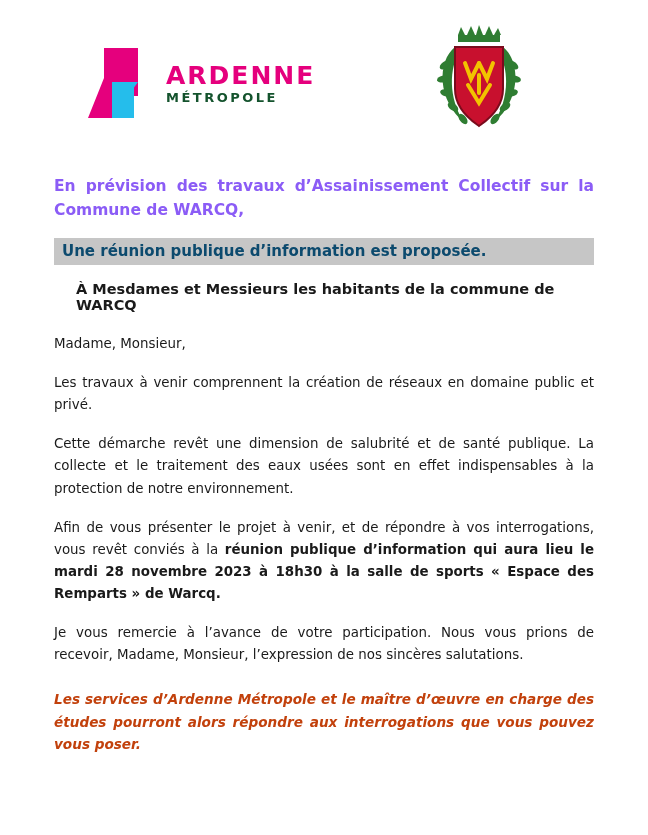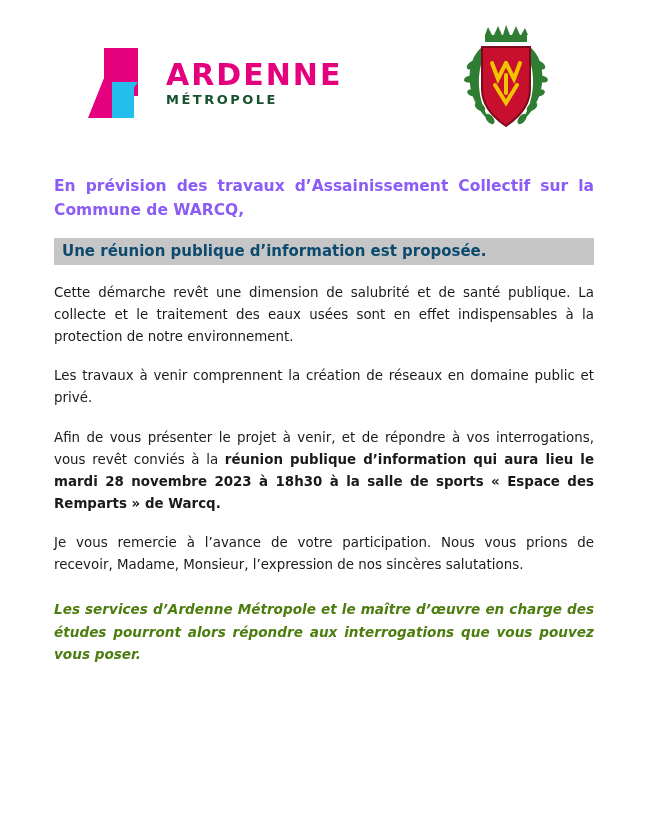--- a/index.html
+++ b/index.html
@@ -74,21 +74,21 @@
     width: 22px;
     height: 36px;
     background: #25bdeb;
   }
   .logo-text {
     line-height: 1;
   }
   .logo-text .word {
     font-family: "DejaVu Sans", sans-serif;
     font-weight: bold;
-    font-size: 30px;
+    font-size: 25px;
     letter-spacing: 2px;
     color: #e5007d;
   }
   .logo-text .sub {
     font-family: "DejaVu Sans", sans-serif;
     font-weight: bold;
     font-size: 13px;
     letter-spacing: 2.5px;
     color: #14532d;
     margin-top: 3px;
@@ -144,21 +144,21 @@
   p.para.first { margin-top: 20px; }
   .b { font-weight: bold; }
   .closing {
     font-family: "DejaVu Sans", sans-serif;
     font-size: 13.6px;
     font-weight: bold;
     font-style: italic;
     line-height: 1.65;
     text-align: justify;
     margin-top: 22px;
-    color: #4d7c0f;
+    color: #c2410c;
   }
 </style>
 </head>
 <body>
 
 <div class="page">
 
   <div class="header">
 
     <div class="logo-ardenne">
@@ -213,26 +213,28 @@
     </div>
 
   </div>
 
   <div class="title">En prévision des travaux d’Assainissement Collectif sur la Commune de WARCQ,</div>
 
   <div class="highlight-bar">
     <span class="htext">Une réunion publique d’information est proposée.</span>
   </div>
 
-
-
+  <div class="addressee">À Mesdames et Messieurs les habitants de la commune de WARCQ</div>
+
+  <p class="para first">Madame, Monsieur,</p>
+
+
+  <p class="para">Les travaux à venir comprennent la création de réseaux en domaine public et privé.</p>
 
   <p class="para">Cette démarche revêt une dimension de salubrité et de santé publique. La collecte et le traitement des eaux usées sont en effet indispensables à la protection de notre environnement.</p>
 
-  <p class="para">Les travaux à venir comprennent la création de réseaux en domaine public et privé.</p>
-
   <p class="para"><span>Afin de vous présenter le projet à venir, et de répondre à vos interrogations, vous revêt conviés à la </span><span class="b">réunion publique d’information qui aura lieu le mardi 28 novembre 2023 à 18h30 à la salle de sports « Espace des Remparts » de Warcq.</span></p>
 
   <p class="para">Je vous remercie à l’avance de votre participation. Nous vous prions de recevoir, Madame, Monsieur, l’expression de nos sincères salutations.</p>
 
   <p class="closing">Les services d’Ardenne Métropole et le maître d’œuvre en charge des études pourront alors répondre aux interrogations que vous pouvez vous poser.</p>
 
 </div>
 
 </body></html>

